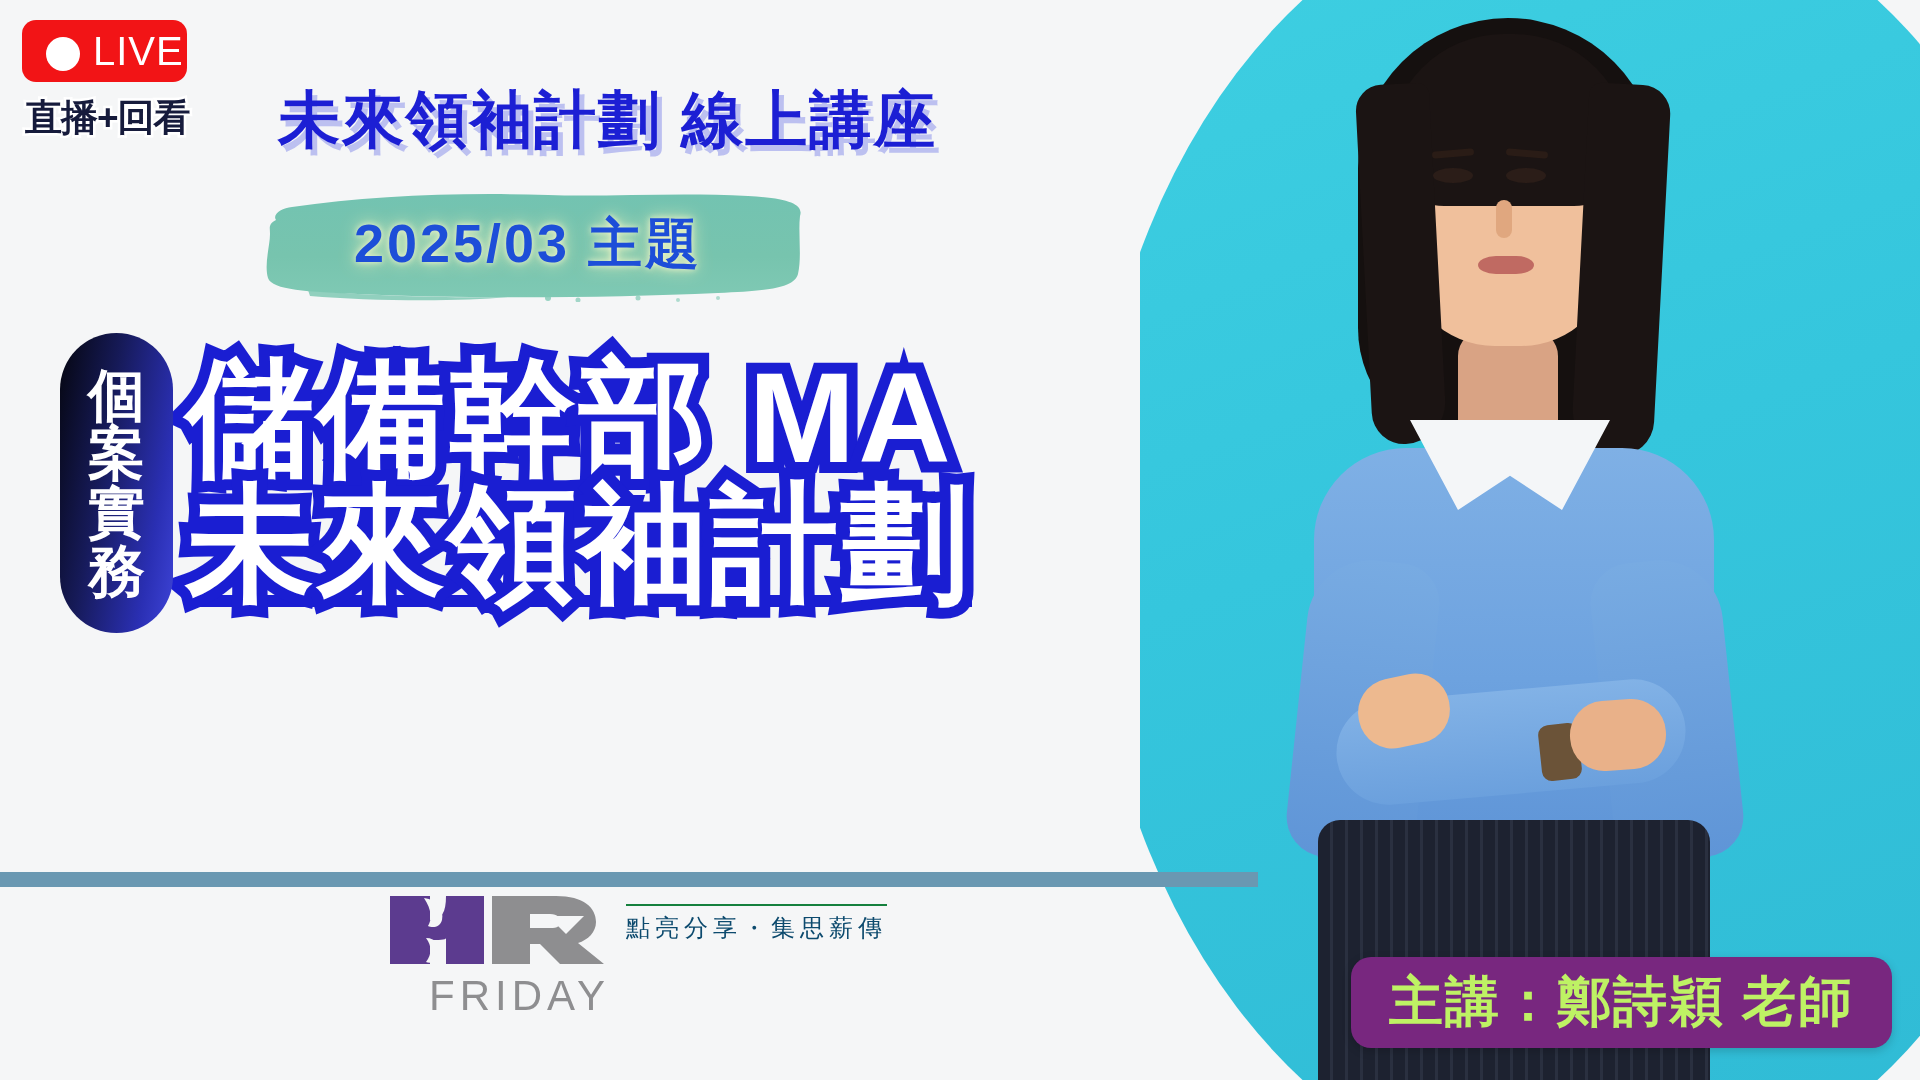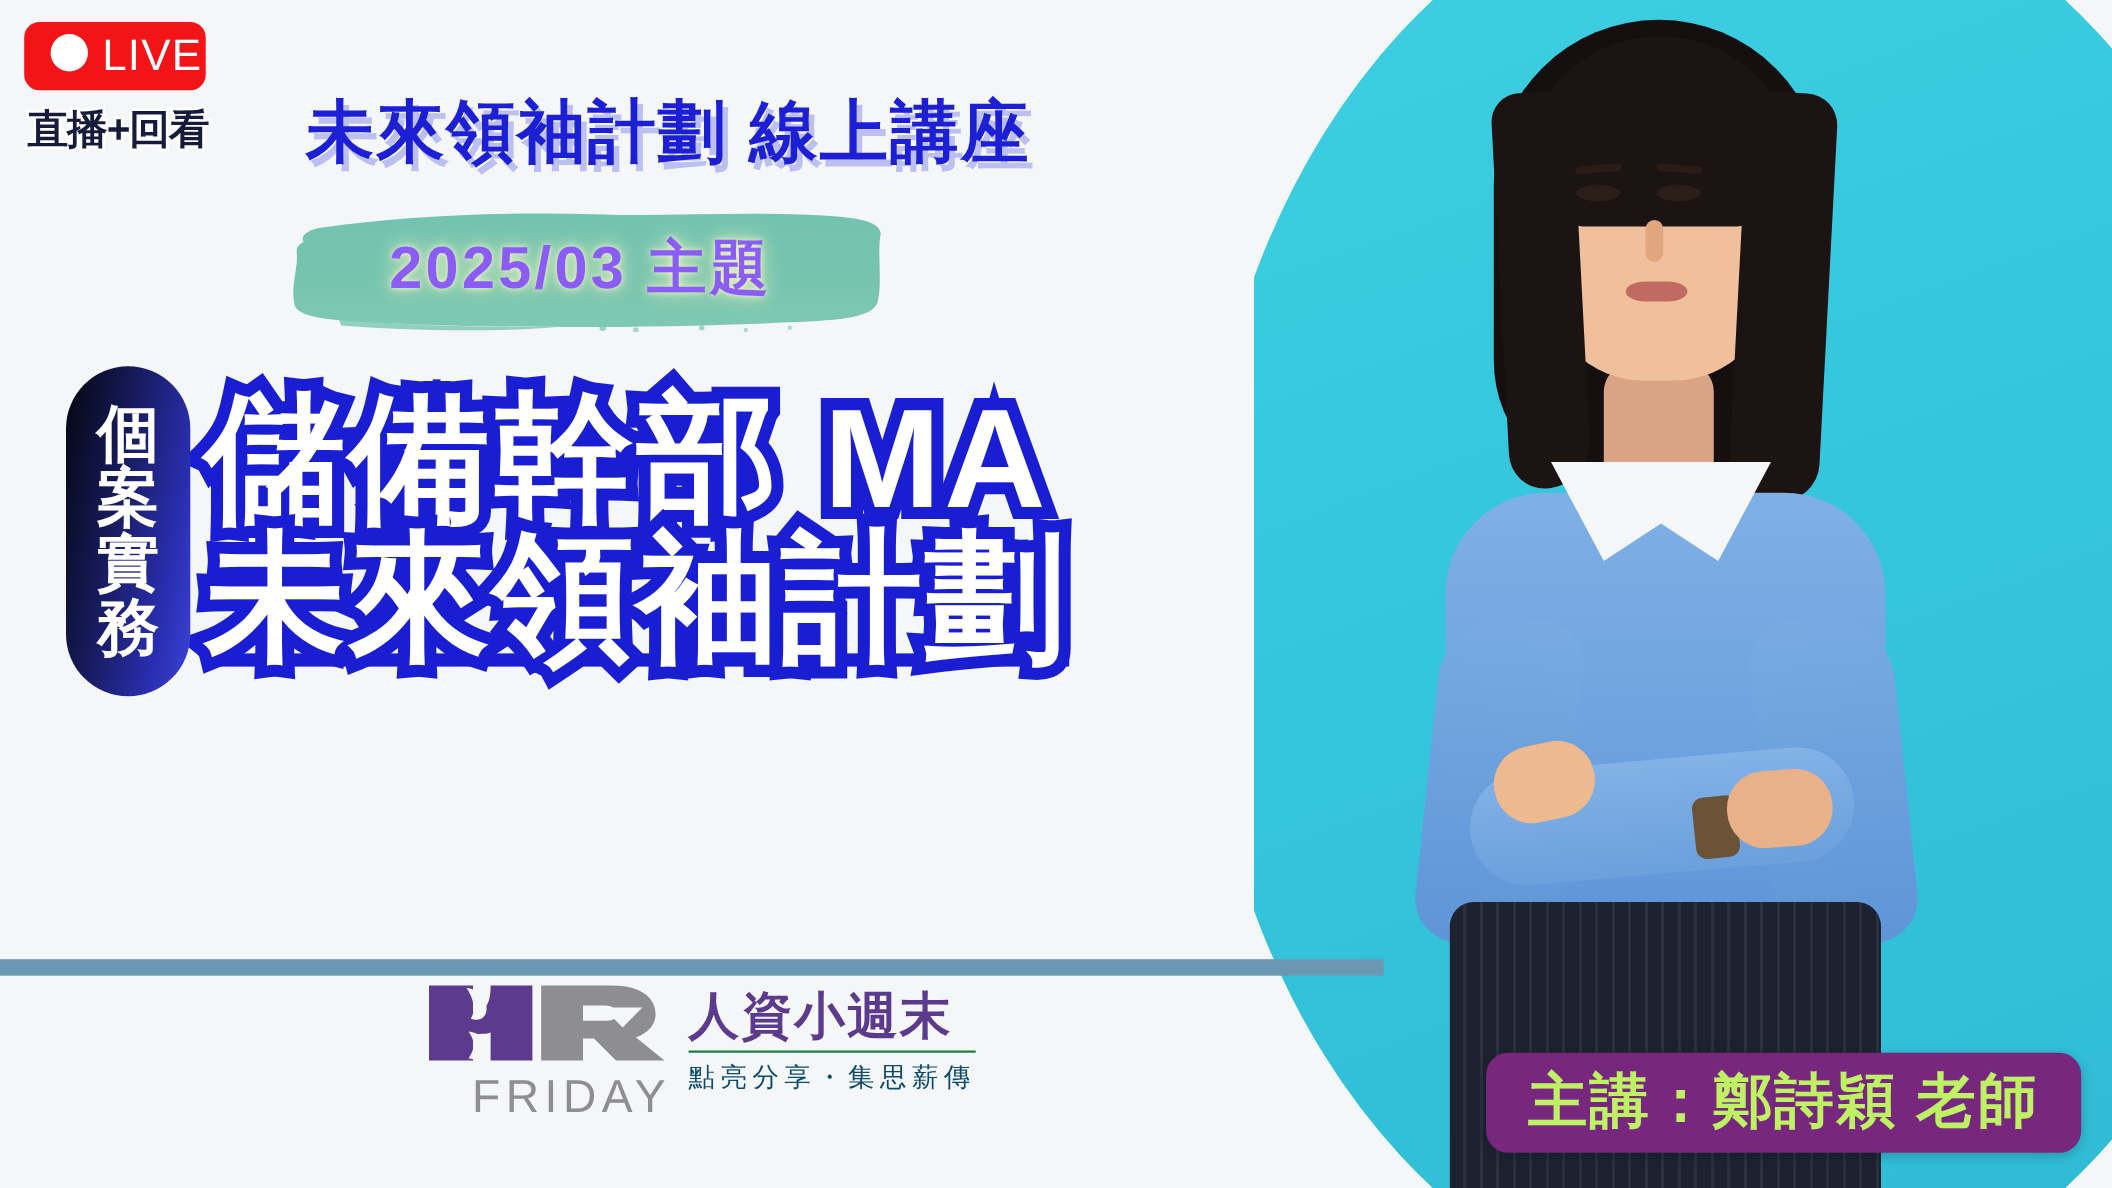--- a/index.html
+++ b/index.html
@@ -121,21 +121,21 @@
   .sp-skirt {
     position:absolute; left:78px; top:820px;
     width:392px; height:260px;
     background:repeating-linear-gradient(90deg,#1d2230 0 12px,#2a3040 12px 15px);
     border-radius:22px 22px 0 0;
   }
 
   
   #live-group { position:absolute; left:22px; top:20px; z-index:40; }
   #live-badge {
-    display:flex; align-items:flex-start; gap:13px;
+    display:flex; align-items:flex-end; gap:13px;
     background:#f21416;
     border-radius:14px;
     padding:11px 28px 11px 24px;
     width:165px;
   }
   #live-dot { width:34px; height:34px; border-radius:50%; background:#fff; flex:none; }
   #live-text { color:#fff; font-size:40px; font-weight:400; letter-spacing:1px; line-height:1; }
   #replay-text {
     margin-top:16px; margin-left:3px;
     font-size:37px; font-weight:bold;
@@ -156,21 +156,21 @@
     white-space:nowrap;
   }
 
   
   #date-band { position:absolute; left:248px; top:186px; z-index:28; width:560px; height:116px; }
   #brush-svg { position:absolute; left:0; top:0; }
   #date-text {
     position:absolute; left:0; top:22px;
     width:560px; text-align:center;
     font-size:54px; font-weight:bold;
-    color:#8b5cf6;
+    color:#1d4ed8;
     letter-spacing:3px;
     text-shadow:0 0 18px rgba(255,250,190,0.85),0 0 6px rgba(255,252,210,0.9);
     white-space:nowrap;
   }
 
   
   #side-badge {
     position:absolute; left:60px; top:333px; z-index:32;
     width:113px; height:300px;
     border-radius:58px;
@@ -322,20 +322,19 @@
       <path d="M2,2 H42 V26 C54,26 58,18 58,2 H96 V70 H58 V44 C58,46 50,46 42,46 V70 H2 Z" fill="#5c3b8f"></path>
       <path d="M36,4 C50,6 56,16 54,26 C52,34 44,34 40,32 C44,26 44,16 36,4 Z" fill="#f5f6f7"></path>
       <path d="M38,44 C48,44 54,52 52,62 C50,68 42,70 38,68 C44,60 44,52 38,44 Z" fill="#f5f6f7"></path>
       <path d="M104,2 H168 C196,2 208,14 208,28 C208,38 200,46 190,49 L216,70 H172 L152,50 H142 V70 H104 Z" fill="#8e8e90"></path>
       <path d="M142,20 H162 C170,20 172,24 172,28 C172,32 170,34 162,34 H142 Z" fill="#f5f6f7"></path>
       <path d="M160,22 L196,22 L178,40 Z" fill="#f5f6f7"></path>
     </svg>
     <div id="logo-friday">FRIDAY</div>
   </div>
   <div id="logo-words">
-    <div id="logo-cn">人資小週末</div>
     <div id="logo-tagline">點亮分享・集思薪傳</div>
   </div>
 </div>
 
 <div id="speaker-banner">
   <span>主講：鄭詩穎 老師</span>
 </div>
 
 </body></html>

